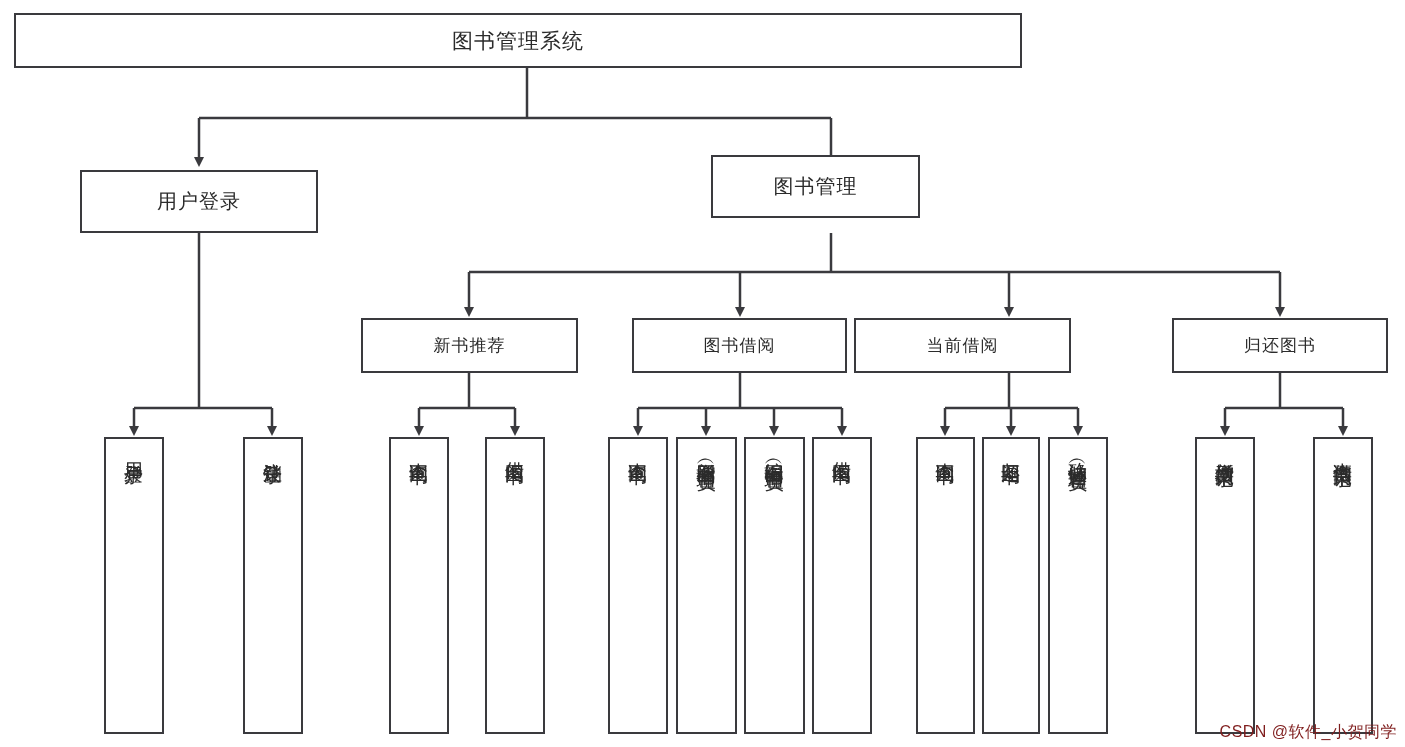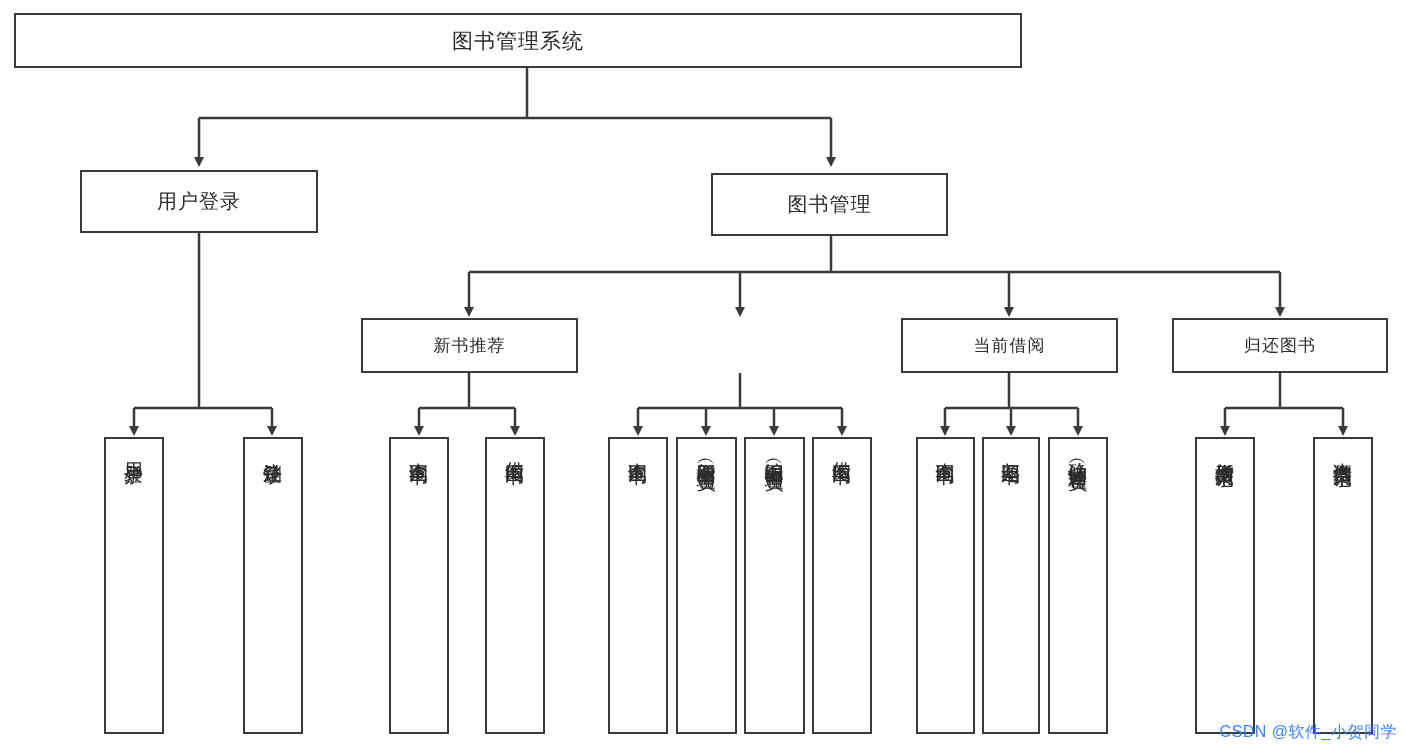--- a/index.html
+++ b/index.html
@@ -59,21 +59,21 @@
   }
   .hlabel {
     white-space: nowrap;
     letter-spacing: 1px;
   }
   #watermark {
     position: absolute;
     right: 8px;
     bottom: 4px;
     font-size: 16px;
-    color: #3b82f6;
+    color: #7f1d1d;
     z-index: 5;
     white-space: nowrap;
     letter-spacing: 0.5px;
   }
 </style>
 </head>
 <body>
 
 <div id="canvas">
 
@@ -128,28 +128,31 @@
     </g>
   </svg>
 
   <div class="node root" style="left:14px; top:13px; width:1008px; height:55px;">
     <span class="hlabel">图书管理系统</span>
   </div>
 
   <div class="node level1" style="left:80px; top:170px; width:238px; height:63px;">
     <span class="hlabel">用户登录</span>
   </div>
-  <div class="node level1" style="left:711px; top:173px; width:237px; height:63px;">
+  <div class="node level1" style="left:711px; top:155px; width:209px; height:63px;">
     <span class="hlabel">图书管理</span>
   </div>
 
   <div class="node level2" style="left:361px; top:318px; width:217px; height:55px;">
     <span class="hlabel">新书推荐</span>
   </div>
-  <div class="node level2" style="left:901px; top:318px; width:217px; height:55px;">
+  <div class="node level2" style="left:632px; top:318px; width:215px; height:55px;">
+    <span class="hlabel">图书借阅</span>
+  </div>
+  <div class="node level2" style="left:854px; top:318px; width:217px; height:55px;">
     <span class="hlabel">当前借阅</span>
   </div>
   <div class="node level2" style="left:1172px; top:318px; width:216px; height:55px;">
     <span class="hlabel">归还图书</span>
   </div>
 
   <div class="node leaf" style="left:104px; top:437px; width:60px; height:297px;">
     <span class="vlabel">用户登录</span>
   </div>
   <div class="node leaf" style="left:243px; top:437px; width:60px; height:297px;">

